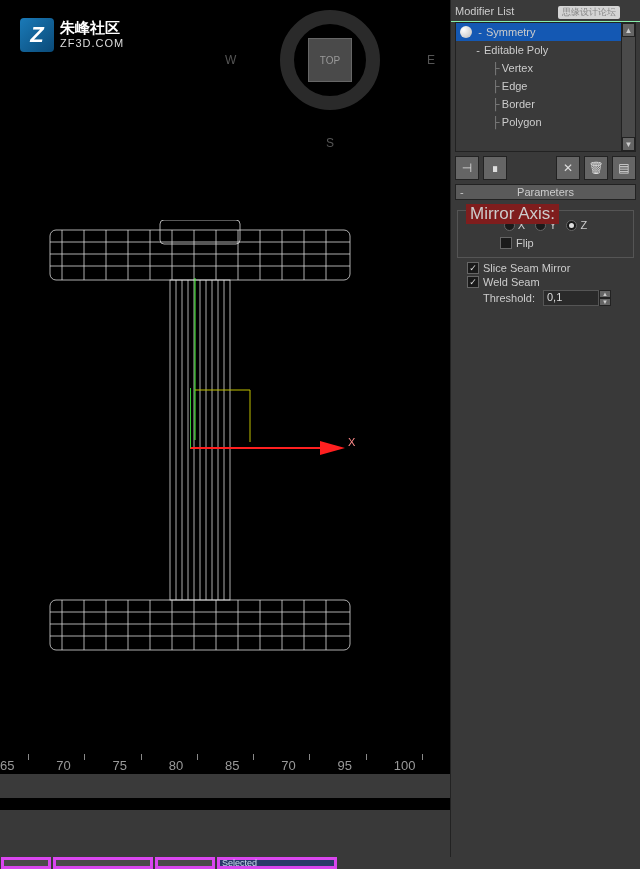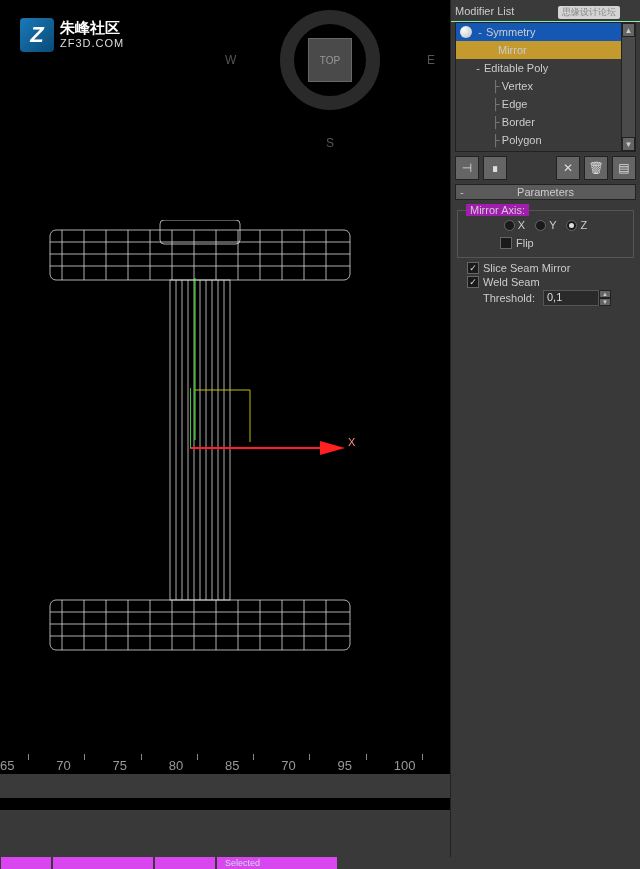--- a/index.html
+++ b/index.html
@@ -36,35 +36,35 @@
 .stack-scroll { position: absolute; right: 0; top: 0; bottom: 0; width: 14px; background: #4a4a4a; border-left: 1px solid #222; }
 .scroll-btn { height: 14px; background: #656565; border: 1px solid #222; display: flex; align-items: center; justify-content: center; font-size: 8px; color: #ccc; }
 .scroll-btn.bot { position: absolute; bottom: 0; width: 100%; }
 .toolbar-row { display: flex; gap: 4px; margin: 4px; }
 .tb-btn { width: 24px; height: 24px; background: #656565; border: 1px solid #222; display: flex; align-items: center; justify-content: center; color: #ddd; font-size: 12px; }
 .rollout-hd { background: #5a5a5a; border: 1px solid #222; margin: 4px; height: 16px; display: flex; align-items: center; font-size: 11px; position: relative; }
 .rollout-hd .minus { position: absolute; left: 4px; }
 .rollout-hd .title { margin: 0 auto; }
 .params-body { margin: 0 4px; padding: 2px 0; }
 .group-box { border: 1px solid #555; margin: 4px 2px; padding: 8px 6px 6px; position: relative; }
-.group-label { position: absolute; top: -7px; left: 8px; background: #a21caf; padding: 0 4px; font-size: 11px; }
+.group-label { position: absolute; top: -7px; left: 8px; background: #7f1d1d; padding: 0 4px; font-size: 17px; }
 .radio-row { display: flex; gap: 10px; margin-bottom: 6px; justify-content: center; }
 .radio { display: flex; align-items: center; gap: 3px; }
 .radio-dot { width: 11px; height: 11px; border-radius: 50%; background: #1a1a1a; border: 1px solid #666; display: flex; align-items: center; justify-content: center; }
 .radio-dot.on::after { content: ""; width: 5px; height: 5px; background: #ddd; border-radius: 50%; }
 .check-row { display: flex; align-items: center; gap: 4px; margin: 2px 2px 2px 12px; }
 .cbox { width: 12px; height: 12px; background: #1a1a1a; border: 1px solid #666; display: flex; align-items: center; justify-content: center; font-size: 9px; color: #ddd; }
 .spinner-row { display: flex; align-items: center; gap: 8px; margin: 2px 2px 2px 28px; }
 .spinner { display: flex; align-items: flex-end; }
 .spinner-inp { background: #2a2a2a; border: 1px solid #555; width: 56px; height: 16px; padding: 0 3px; color: #ddd; font-size: 11px; }
 .spinner-btns { display: flex; flex-direction: column; }
 .sp-btn { width: 12px; height: 8px; background: #656565; border: 1px solid #222; font-size: 6px; line-height: 6px; text-align: center; color: #ccc; }
 .timeline { position: absolute; left: 0; bottom: 12px; width: 450px; height: 24px; background: #3a3a3a; }
 .statusbar { position: absolute; left: 0; bottom: 0; width: 640px; height: 12px; background: #393939; display: flex; }
-.status-seg { border: 6px solid #d946ef; background: #4a4a4a; height: 12px; margin: 0 1px; font-size: 9px; padding: 0 2px; color: #aaa; display: flex; align-items: center; }
+.status-seg { border: 3px solid #d946ef; background: #4a4a4a; height: 12px; margin: 0 1px; font-size: 9px; padding: 0 2px; color: #aaa; display: flex; align-items: center; }
 .ticks { position: absolute; left: 0; bottom: 36px; width: 450px; height: 16px; display: flex; }
 .tick { flex: 1; position: relative; color: #999; font-size: 13px; text-align: left; }
 .tick::before { content: ""; position: absolute; left: 50%; top: -4px; width: 1px; height: 6px; background: #888; }
 </style>
 </head>
 <body>
 
 <div class="viewport">
   <div class="logo">
     <div class="logo-icon">Z</div>
@@ -173,24 +173,20 @@
   </div>
 
   <div class="modifier-stack">
     <div class="stack-list">
       <div class="stack-row sel">
         <span class="bulb"></span>
         <span class="expander">-</span>
         <span>Symmetry</span>
         <span style="margin-left:auto" class="check-sq"></span>
       </div>
-      <div class="stack-row subsel" style="padding-left:42px">
-        <span>Mirror</span>
-        <span style="margin-left:auto" class="check-sq"></span>
-      </div>
       <div class="stack-row">
         <span style="width:12px"></span>
         <span class="expander">-</span>
         <span>Editable Poly</span>
         <span style="margin-left:auto" class="check-sq"></span>
       </div>
       <div class="stack-row" style="padding-left:34px">
           <span class="tree-lines">├</span>
           <span>Vertex</span>
         </div>

